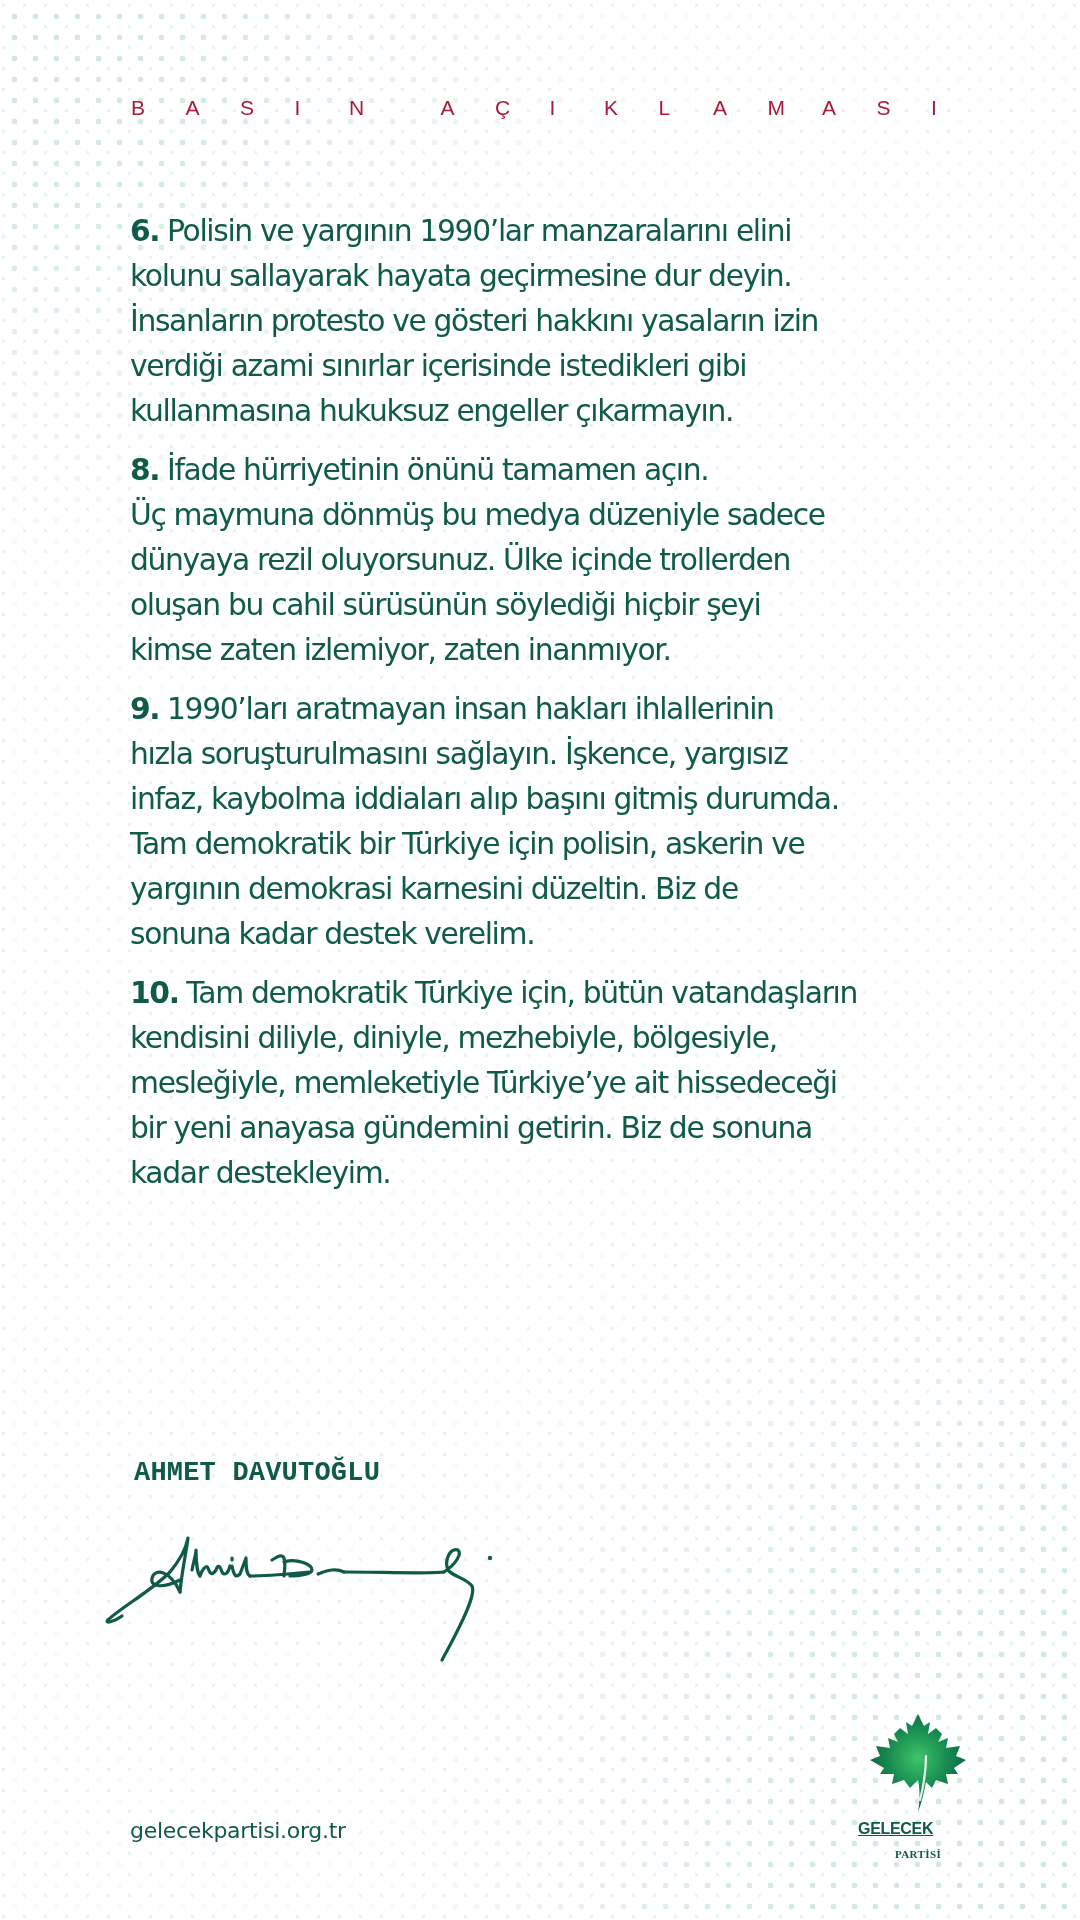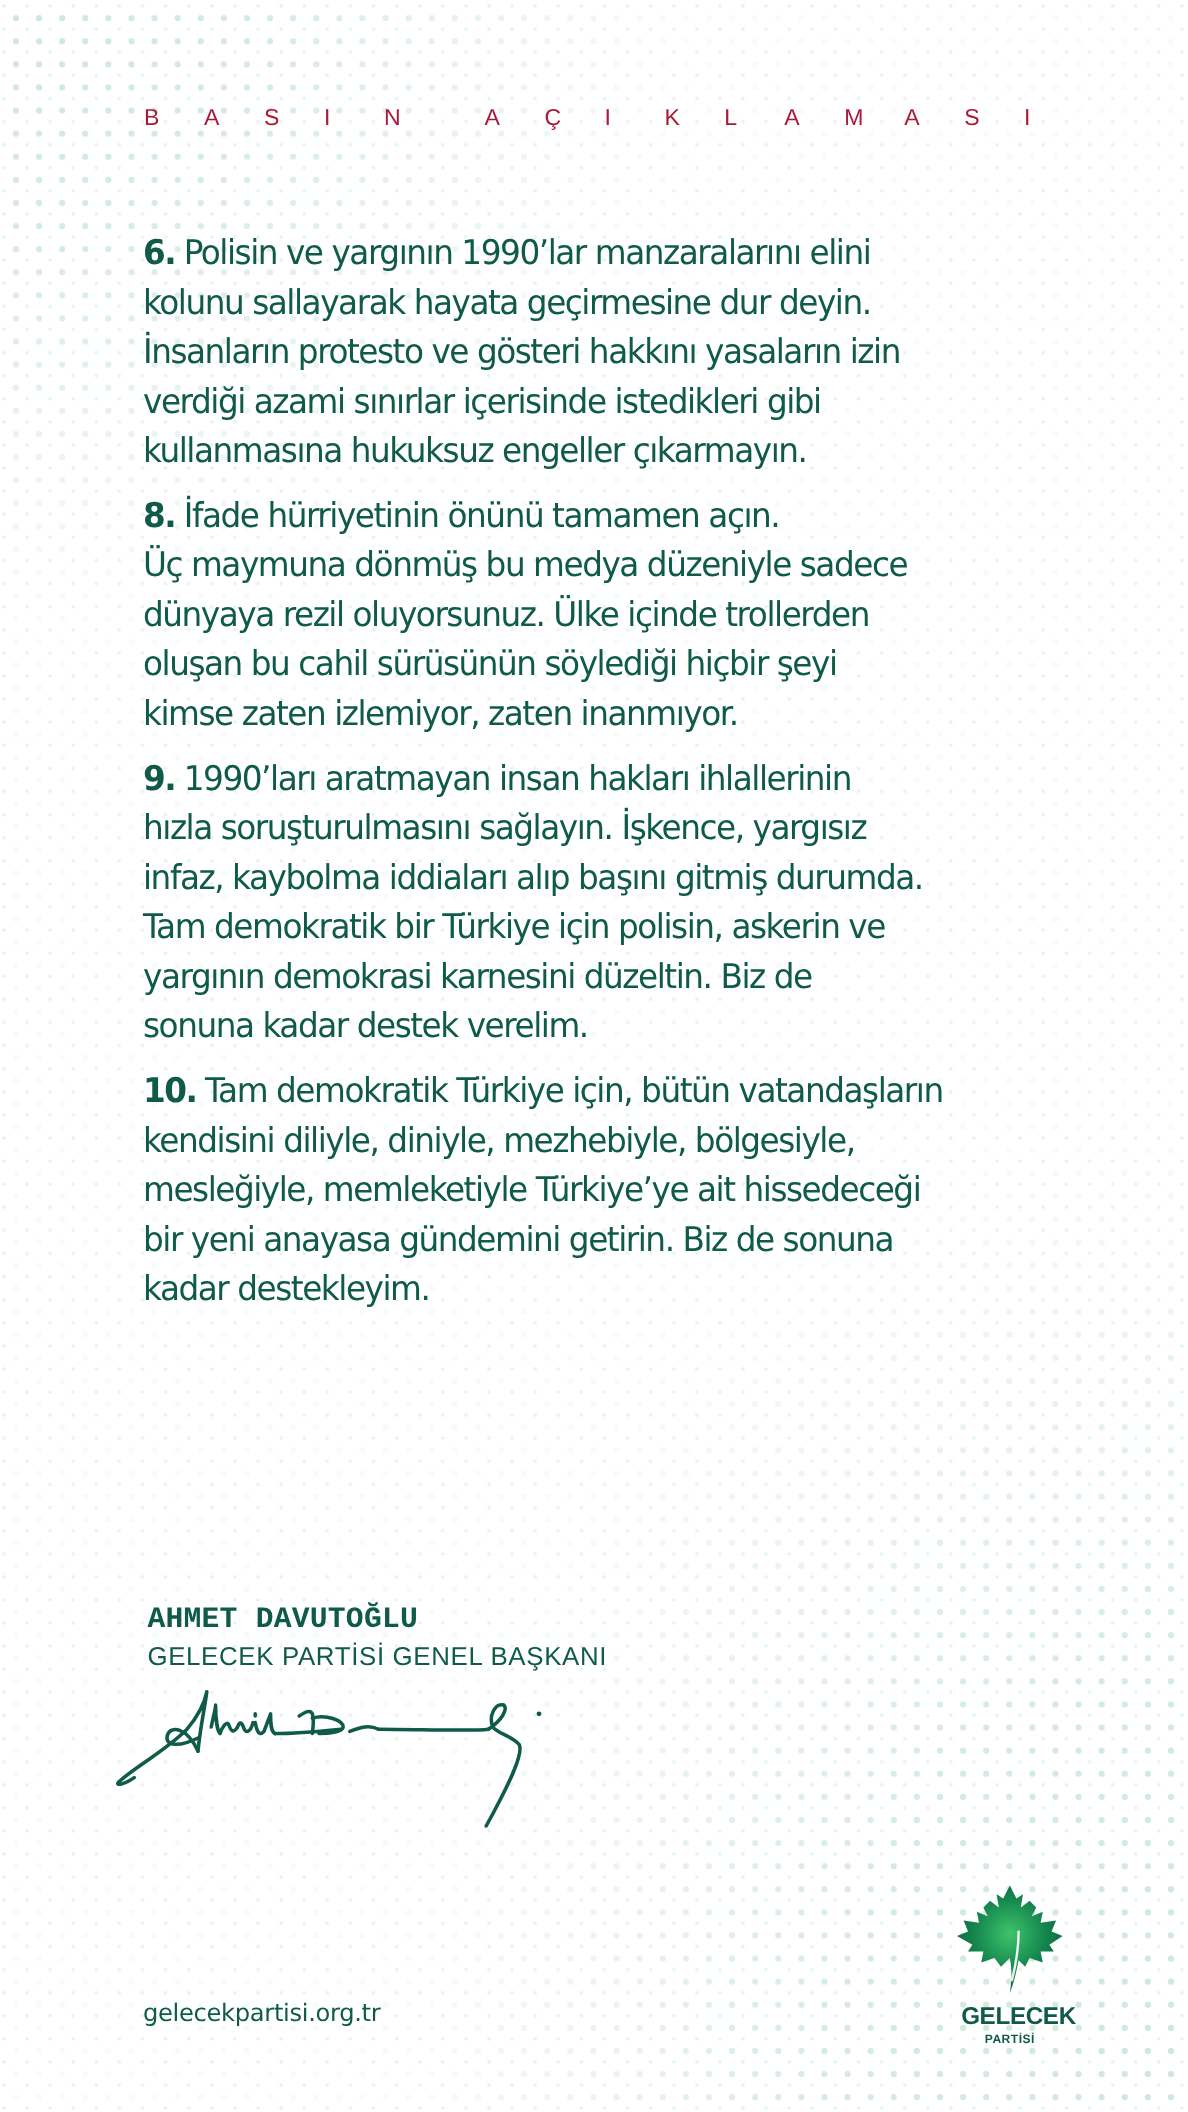--- a/index.html
+++ b/index.html
@@ -154,34 +154,35 @@
     left: 10px;
     top: 4px;
     width: 100px;
     height: 102px;
   }
   .logo .brand {
     position: absolute;
     left: 0;
     top: 112px;
     width: 120px;
-    text-align: right;
+    text-align: left;
     font-family: "Liberation Sans", sans-serif;
     font-weight: 700;
-    font-size: 22px;
+    font-size: 16px;
     letter-spacing: -0.3px;
     color: #0f5a48;
+    text-decoration: underline;
   }
   .logo .sub {
     position: absolute;
     left: 0;
     top: 140px;
     width: 120px;
     text-align: center;
-    font-family: Liberation Sans, sans-serif;
+    font-family: Liberation Serif, serif;
     font-weight: 700;
     font-size: 11px;
     letter-spacing: 0.4px;
     color: #0f5a48;
   }
 </style>
 </head>
 <body>
 
 <div class="bg-dots-fine"></div>
@@ -243,21 +244,20 @@
     <div class="item">
       <span class="line"><span class="num">10.</span><span>Tam demokratik Türkiye için, bütün vatandaşların</span></span>
       <span class="line">kendisini diliyle, diniyle, mezhebiyle, bölgesiyle,</span>
       <span class="line">mesleğiyle, memleketiyle Türkiye’ye ait hissedeceği</span>
       <span class="line">bir yeni anayasa gündemini getirin. Biz de sonuna</span>
       <span class="line">kadar destekleyim.</span>
     </div>
   </div>
 
   <div class="sig-name">AHMET DAVUTOĞLU</div>
-  <div class="sig-title">GELECEK PARTİSİ GENEL BAŞKANI</div>
 
   <svg class="signature" viewBox="0 0 400 150" fill="none" stroke="#0f5a48" stroke-width="3.2" stroke-linecap="round" stroke-linejoin="round">
 
     <path d="M8 90 C 20 78, 50 62, 70 42 C 80 30, 86 18, 88 8 C 86 24, 82 40, 80 62"></path>
     <path d="M80 62 C 70 40, 55 38, 52 48 C 50 58, 64 58, 80 50"></path>
     <path d="M8 90 C 4 94, 14 92, 22 86"></path>
 
     <path d="M92 40 C 94 30, 96 24, 96 20 C 96 34, 98 44, 100 46 C 102 40, 106 34, 108 38 C 110 44, 112 46, 116 40 C 118 34, 120 36, 122 42 C 124 46, 128 44, 130 36"></path>
     <path d="M132 28 L 132 30"></path>
     <path d="M132 36 C 134 46, 136 48, 140 44 L 146 28 C 146 36, 146 44, 150 46"></path>

